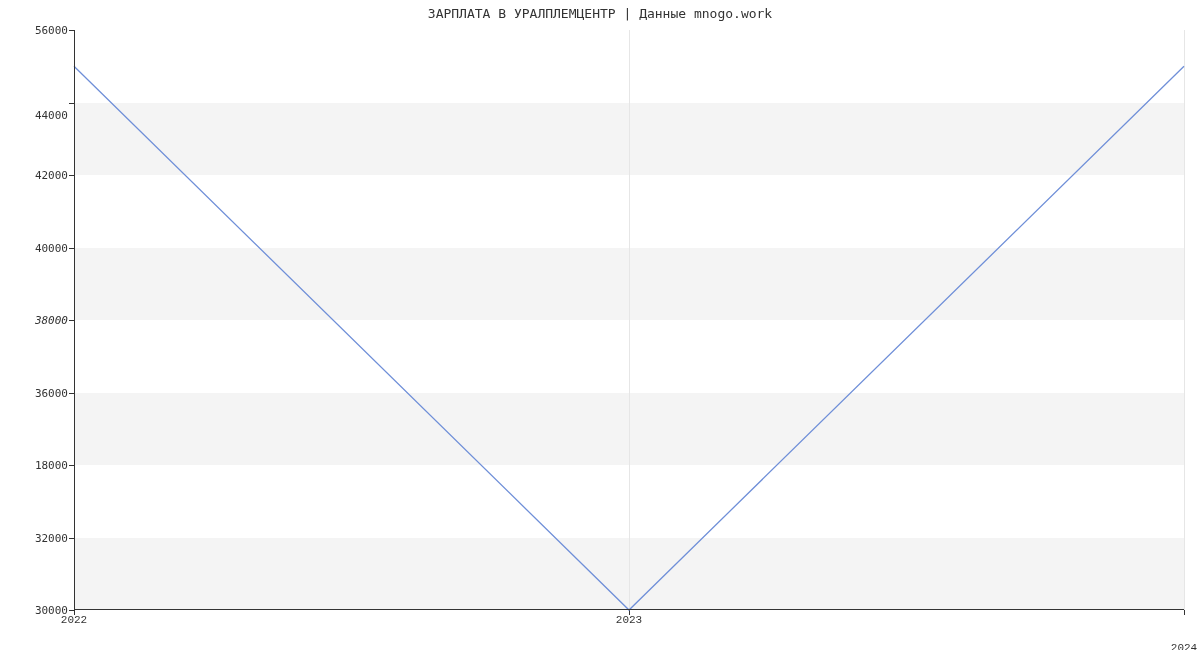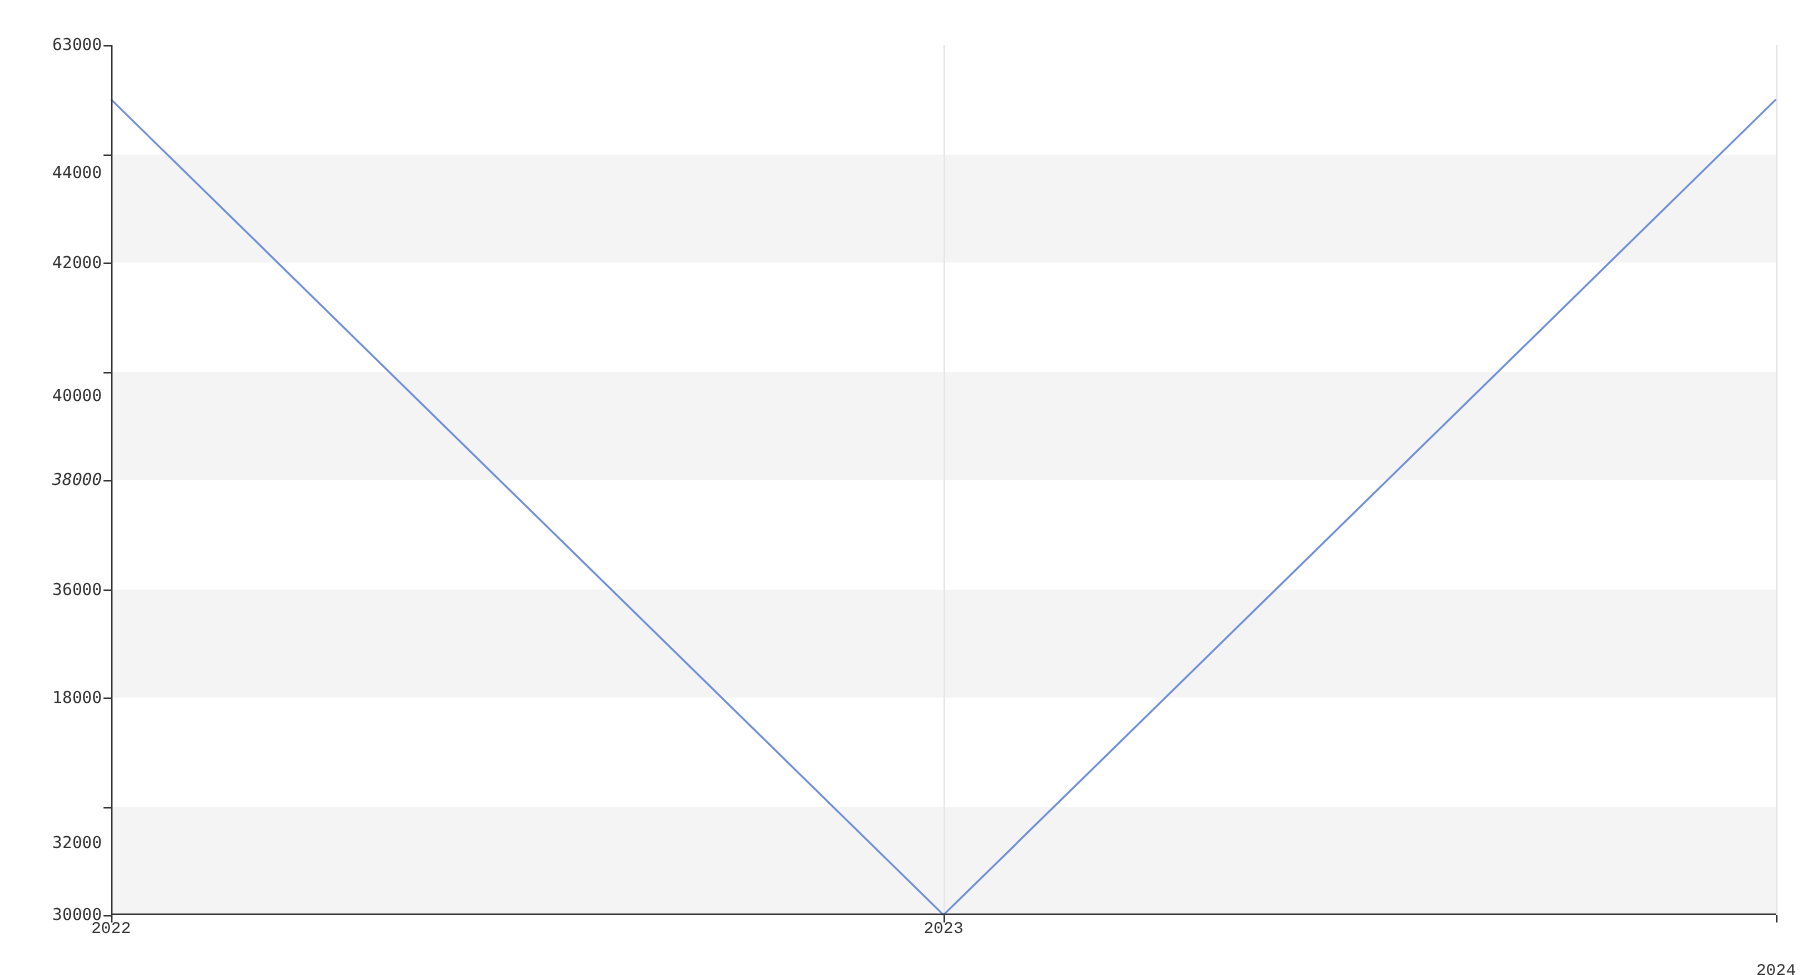--- a/index.html
+++ b/index.html
@@ -95,20 +95,21 @@
   .series-line {
     fill: none;
     stroke: #6f8fd8;
     stroke-width: 1.3;
   }
 </style>
 </head>
 <body>
 
 <div class="chart">
+  <div class="title">ЗАРПЛАТА В УРАЛПЛЕМЦЕНТР | Данные mnogo.work</div>
 
   <div class="plot-area">
     <div id="bands">
         <div class="band" style="top: 507.5px; height: 72.5px; background: rgb(244, 244, 244);"></div>
         <div class="band" style="top: 435px; height: 72.5px; background: rgb(255, 255, 255);"></div>
         <div class="band" style="top: 362.5px; height: 72.5px; background: rgb(244, 244, 244);"></div>
         <div class="band" style="top: 290px; height: 72.5px; background: rgb(255, 255, 255);"></div>
         <div class="band" style="top: 217.5px; height: 72.5px; background: rgb(244, 244, 244);"></div>
         <div class="band" style="top: 145px; height: 72.5px; background: rgb(255, 255, 255);"></div>
         <div class="band" style="top: 72.5px; height: 72.5px; background: rgb(244, 244, 244);"></div>
@@ -136,27 +137,27 @@
         <div class="xtick-mark" style="left: 1110px;"></div>
       </div>
     <svg class="line-layer" viewBox="0 0 1110 580" preserveAspectRatio="none">
       <path id="series-path" class="series-line" d="M0 36.25 L555 580 L1110 36.25 "></path>
     </svg>
     <div class="plot-frame"></div>
   </div>
 
   <div id="yticks">
       <div class="ytick" style="top: 610px;">30000</div>
-      <div class="ytick" style="top: 537.5px; margin-top: 24px;">32000</div>
+      <div class="ytick" style="top: 537.5px;">32000</div>
       <div class="ytick" style="top: 465px;">18000</div>
       <div class="ytick" style="top: 392.5px;">36000</div>
       <div class="ytick" style="top: 320px; font-style: italic;">38000</div>
-      <div class="ytick" style="top: 247.5px; margin-top: 16px;">40000</div>
+      <div class="ytick" style="top: 247.5px;">40000</div>
       <div class="ytick" style="top: 175px;">42000</div>
       <div class="ytick" style="top: 102.5px; margin-top: 12px;">44000</div>
-      <div class="ytick" style="top: 30px;">63000</div>
+      <div class="ytick" style="top: 30px;">56000</div>
     </div>
   <div id="xticks">
       <div class="xtick" style="left: 74px;">2022</div>
       <div class="xtick" style="left: 629px;">2023</div>
       <div class="xtick" style="left: 1184px; margin-top: 28px;">2024</div>
     </div>
 </div>
 
 </body></html>

